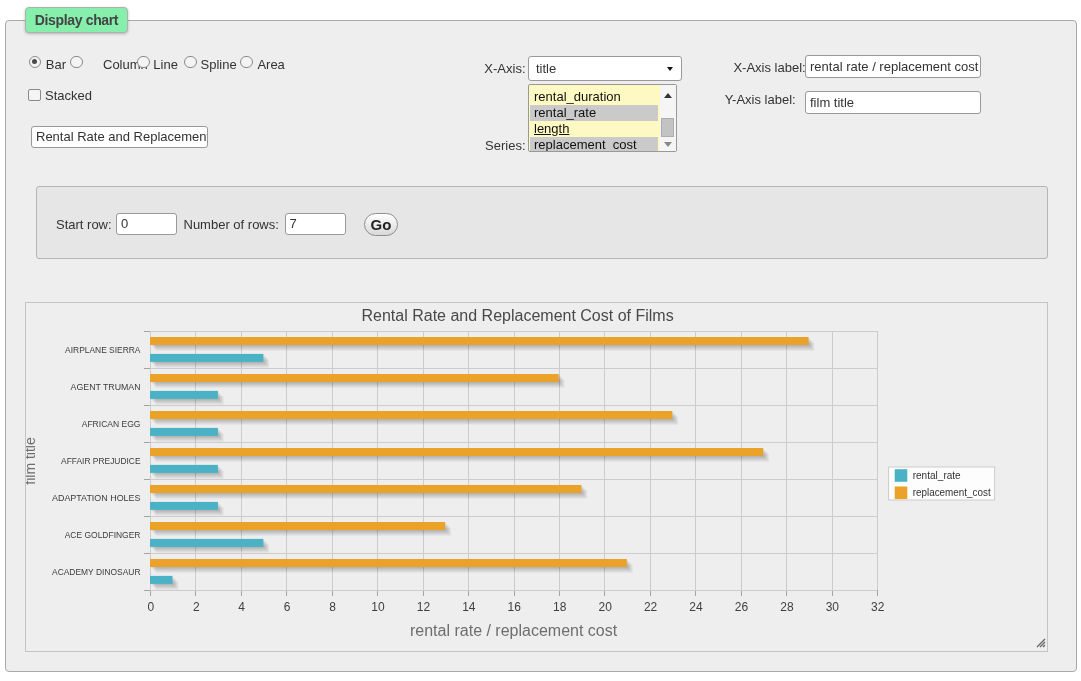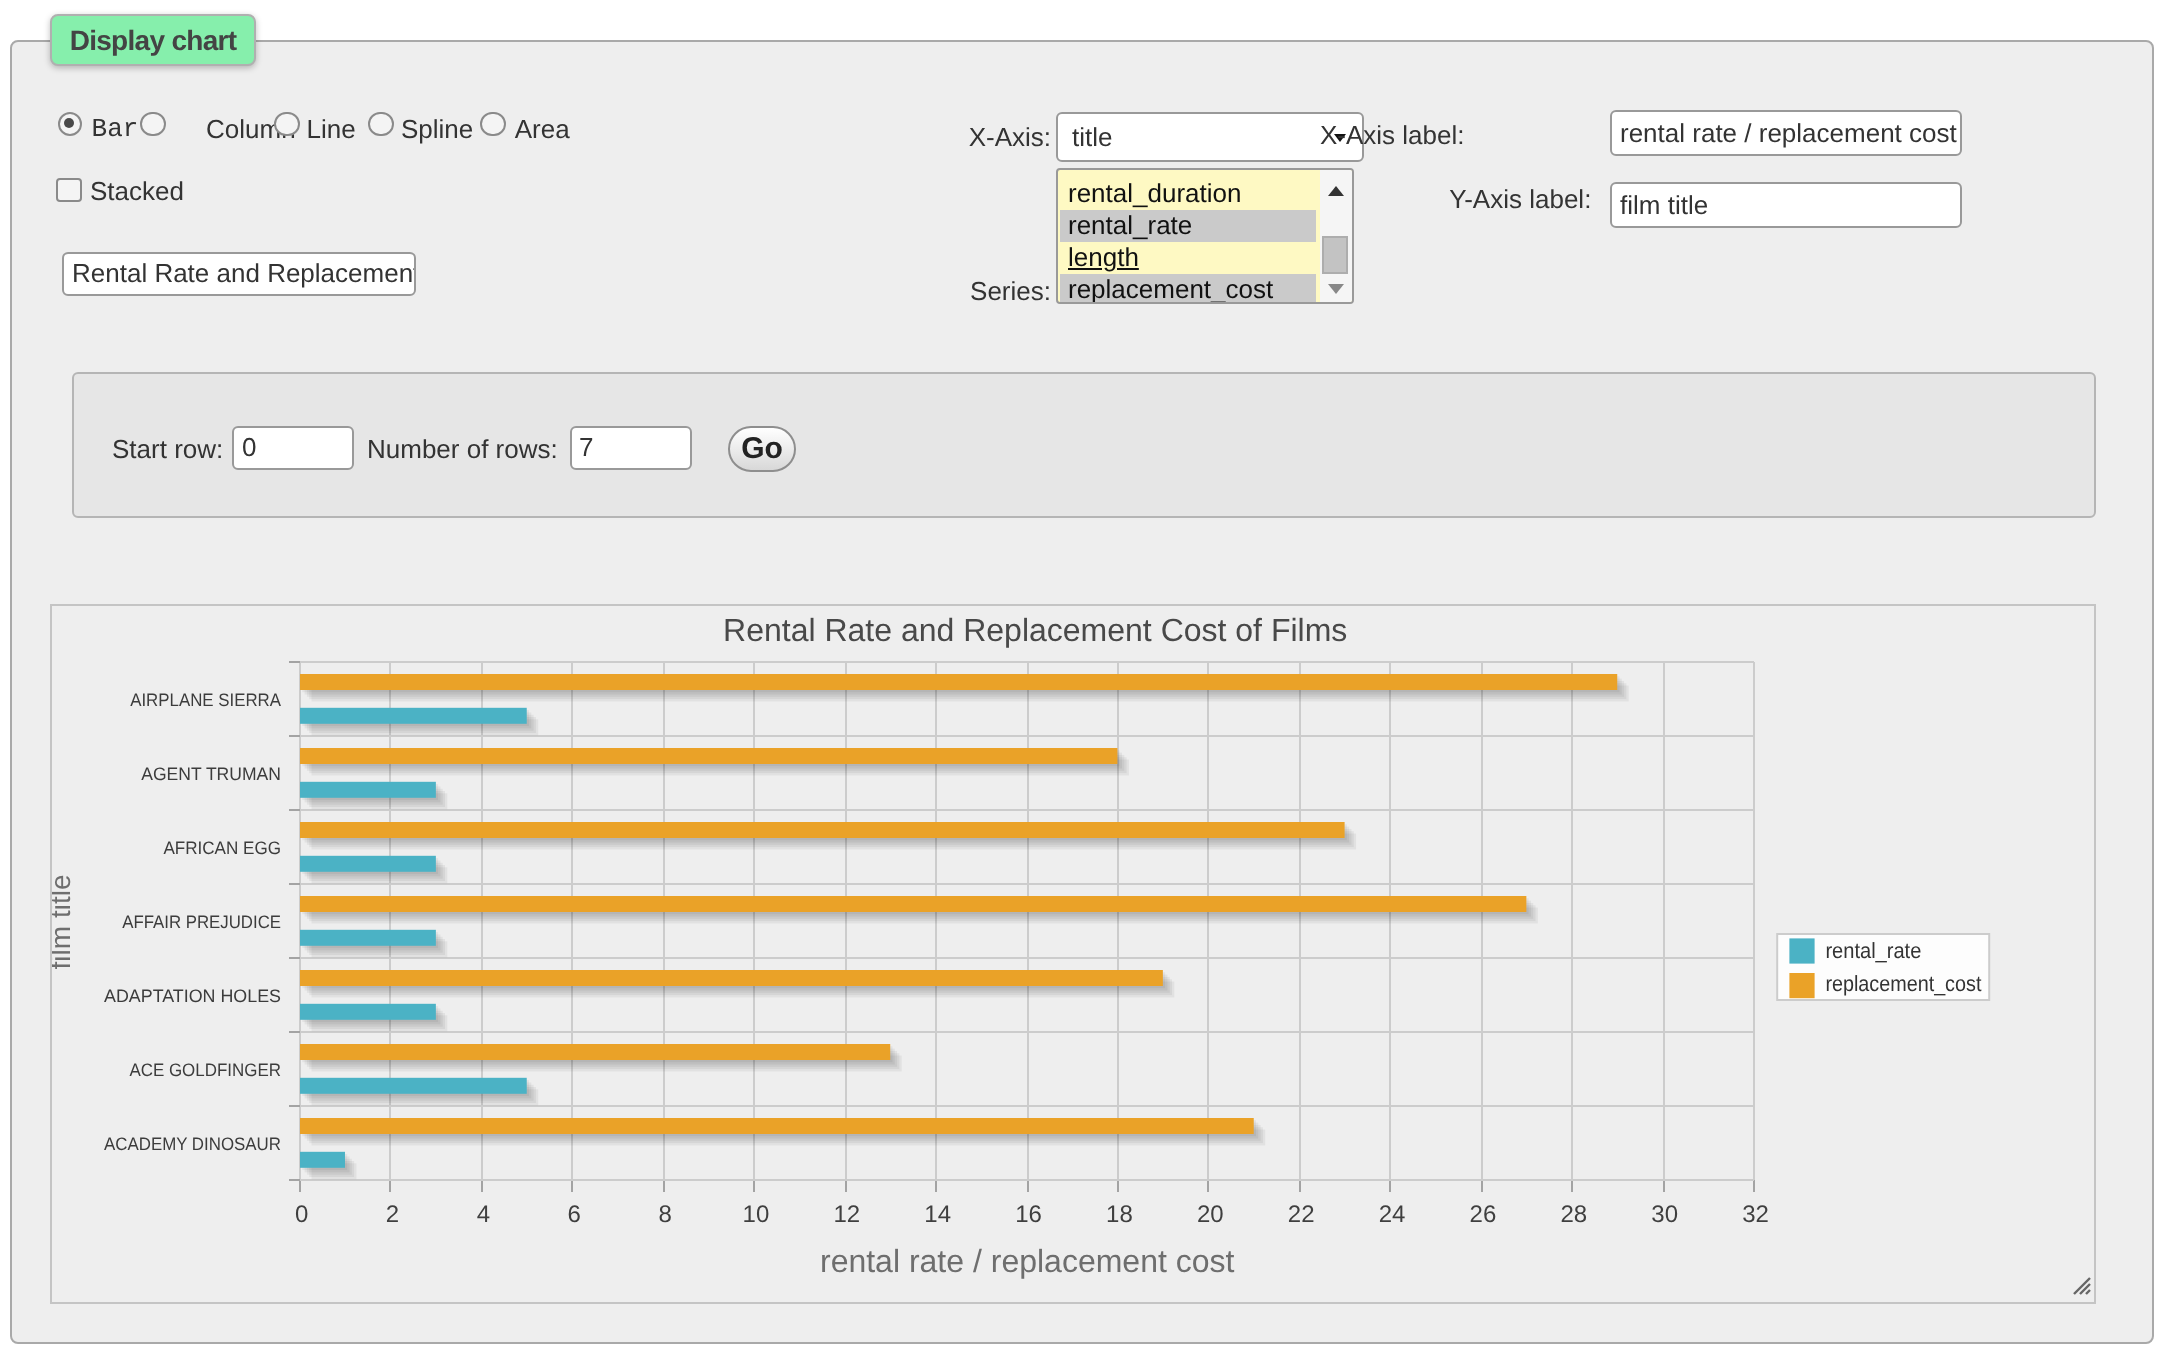--- a/index.html
+++ b/index.html
@@ -25,21 +25,21 @@
 #sbar .thumb{position:absolute;left:1px;top:33px;width:13px;height:19px;background:#c3c3c3;border:1px solid #adadad;box-sizing:border-box;}
 #sbar .up{position:absolute;left:4px;top:8px;width:0;height:0;border-left:4px solid transparent;border-right:4px solid transparent;border-bottom:5px solid #333;}
 #sbar .dn{position:absolute;left:4px;bottom:4px;width:0;height:0;border-left:4px solid transparent;border-right:4px solid transparent;border-top:5px solid #888;}
 </style>
 </head>
 <body>
 <div id="fs" class="abs"></div>
 <div id="legendbox" class="abs">Display chart</div>
 
 <div class="abs radio on" style="left:28.5px;top:55.5px;"></div>
-<div class="abs lbl" style="left:45.8px;top:57.5px;font-family:Liberation Mono, monospace;">Bar</div>
+<div class="abs lbl" style="left:45.8px;top:57.5px;">Bar</div>
 <div class="abs radio" style="left:70px;top:55.5px;"></div>
 <div class="abs lbl" style="left:103px;top:57.5px;">Column</div>
 <div class="abs radio" style="left:137px;top:55.5px;"></div>
 <div class="abs lbl" style="left:153.3px;top:57.5px;">Line</div>
 <div class="abs radio" style="left:184.2px;top:55.5px;"></div>
 <div class="abs lbl" style="left:200.5px;top:57.5px;">Spline</div>
 <div class="abs radio" style="left:240.3px;top:55.5px;"></div>
 <div class="abs lbl" style="left:257.4px;top:57.5px;">Area</div>
 
 <div class="abs checkbox" style="left:28.3px;top:88.9px;"></div>
@@ -59,21 +59,21 @@
   <div class="opt sel" style="top:20px;">rental_rate</div>
   <div class="opt" style="top:36px;text-decoration:underline;">length</div>
   <div class="opt sel" style="top:52px;">replacement_cost</div>
   <div id="sbar">
       <span class="up"></span>
       <span class="thumb"></span>
       <span class="dn"></span>
     </div>
 </div>
 
-<div class="abs lbl" style="left:660px;top:61.2px;width:95.7px;text-align:left;">X-Axis label:</div>
+<div class="abs lbl" style="left:710px;top:61.2px;width:95.7px;text-align:right;">X-Axis label:</div>
 <div class="abs tin" style="left:805px;top:54.5px;width:176px;height:23px;line-height:21px;">rental rate / replacement cost</div>
 <div class="abs lbl" style="left:700px;top:93px;width:95.7px;text-align:right;">Y-Axis label:</div>
 <div class="abs tin" style="left:805px;top:91px;width:176px;height:23px;line-height:21px;">film title</div>
 
 <div id="midbox" class="abs"></div>
 <div class="abs lbl" style="left:56px;top:218px;">Start row:</div>
 <div class="abs tin" style="left:116px;top:213px;width:61px;height:22px;line-height:20px;">0</div>
 <div class="abs lbl" style="left:183.5px;top:218px;">Number of rows:</div>
 <div class="abs tin" style="left:284.5px;top:213px;width:61px;height:22px;line-height:20px;">7</div>
 <div id="gobtn" class="abs">Go</div>

